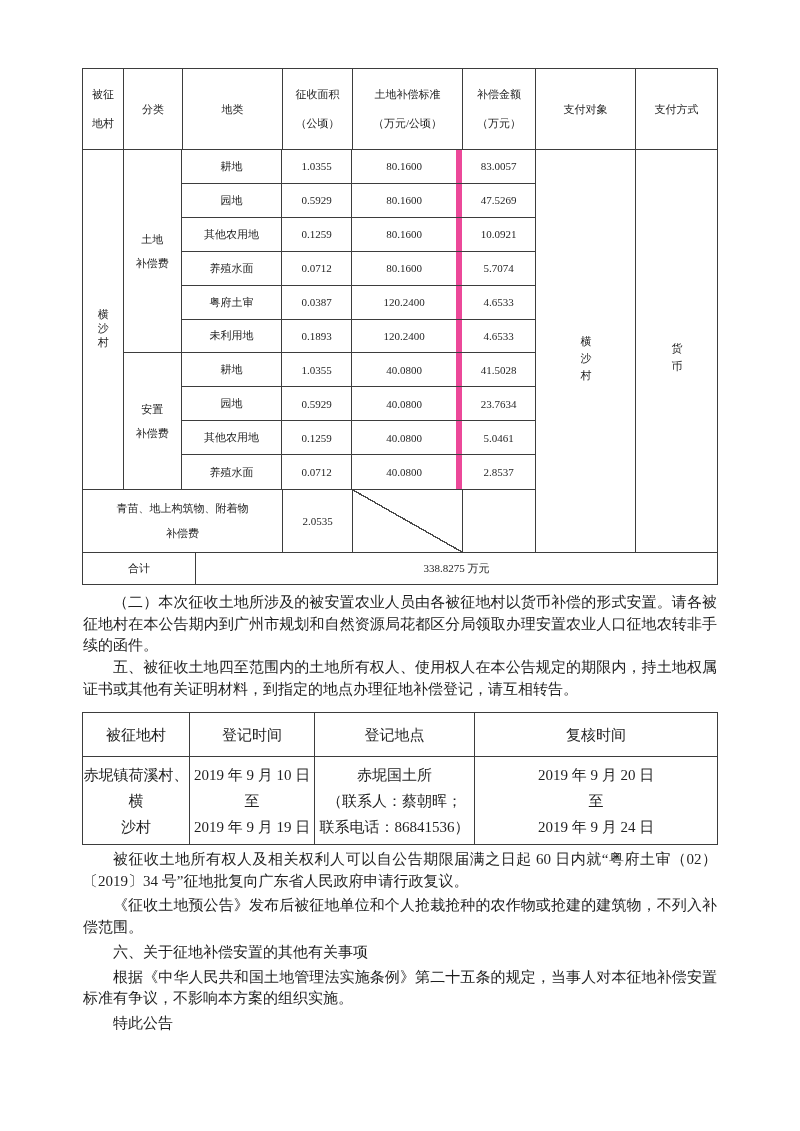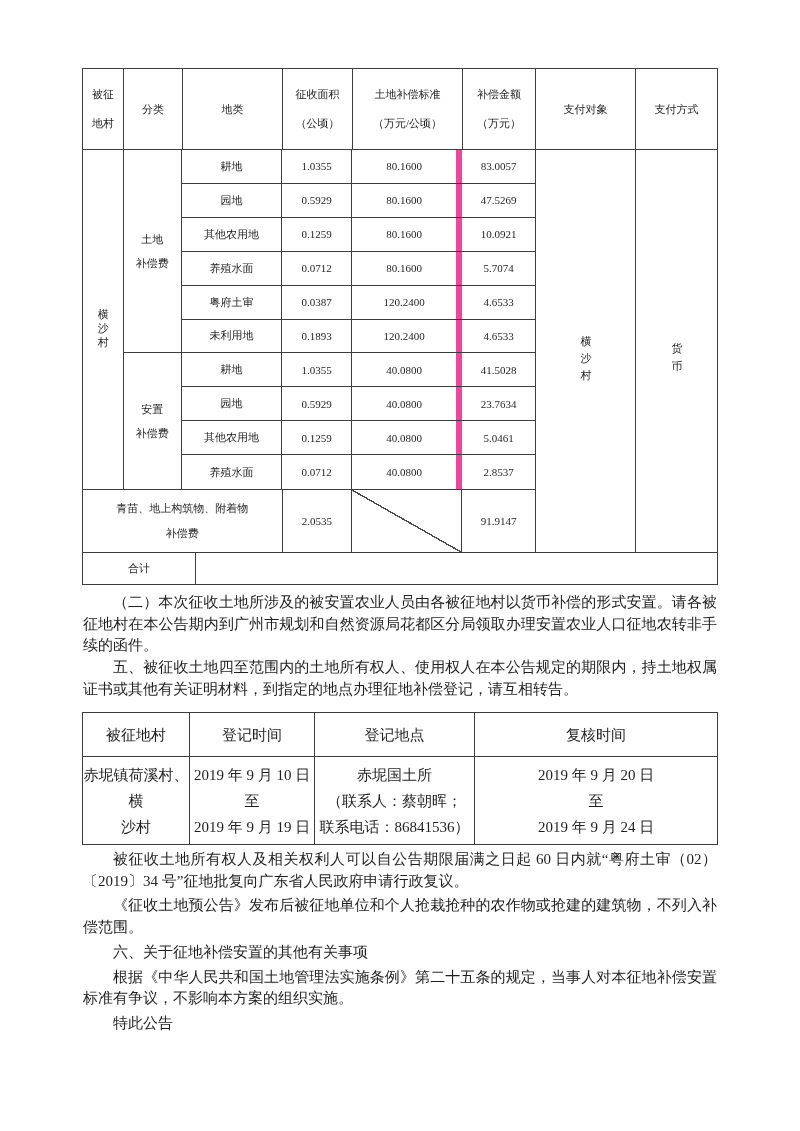--- a/index.html
+++ b/index.html
@@ -200,33 +200,33 @@
                 <div class="cell c-std">40.0800</div>
                 <div class="cell c-amt">2.8537</div>
               </div>
             </div>
         </div>
         <div class="row11">
           <div class="cell r11-label prewrap">青苗、地上构筑物、附着物
 补偿费</div>
           <div class="cell r11-area">2.0535</div>
           <div class="cell r11-diag"></div>
-          <div class="cell r11-amt">91.9147</div>
         </div>
       </div>
       <div class="vcell col7">
         <span class="vtext">横沙村</span>
       </div>
       <div class="vcell col8">
         <span class="vtext">货币</span>
       </div>
     </div>
 
     <div class="trow-total">
       <div class="cell total-label">合计</div>
+      <div class="cell total-value">338.8275 万元</div>
     </div>
   </div>
 
   <div id="mid-text" class="textblock">
     <p class="para">（二）本次征收土地所涉及的被安置农业人员由各被征地村以货币补偿的形式安置。请各被征地村在本公告期内到广州市规划和自然资源局花都区分局领取办理安置农业人口征地农转非手续的函件。</p>
     <p class="para">五、被征收土地四至范围内的土地所有权人、使用权人在本公告规定的期限内，持土地权属证书或其他有关证明材料，到指定的地点办理征地补偿登记，请互相转告。</p>
   </div>
 
   <div id="table2">
     <div class="h2row">

